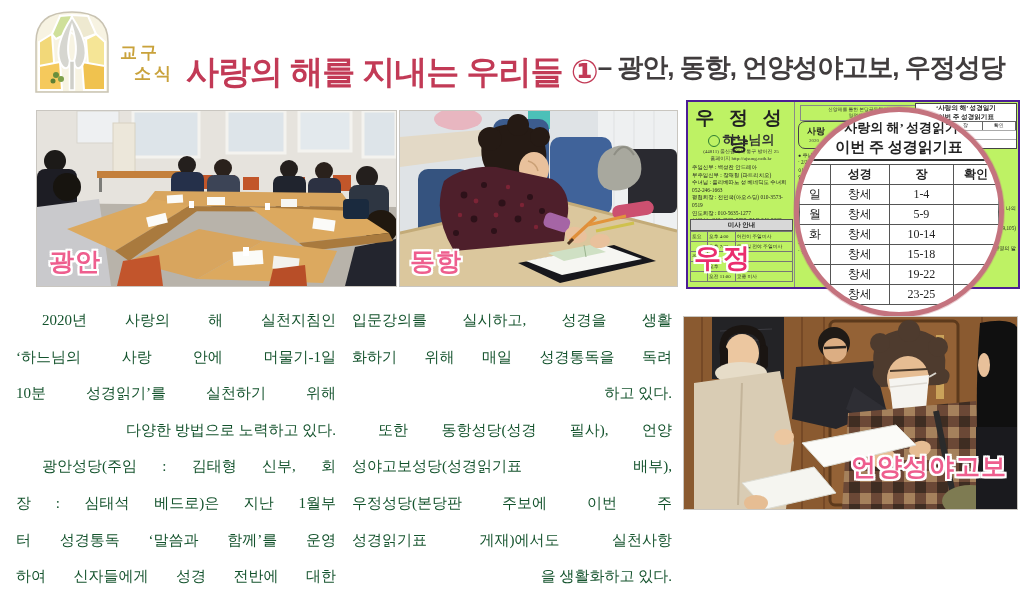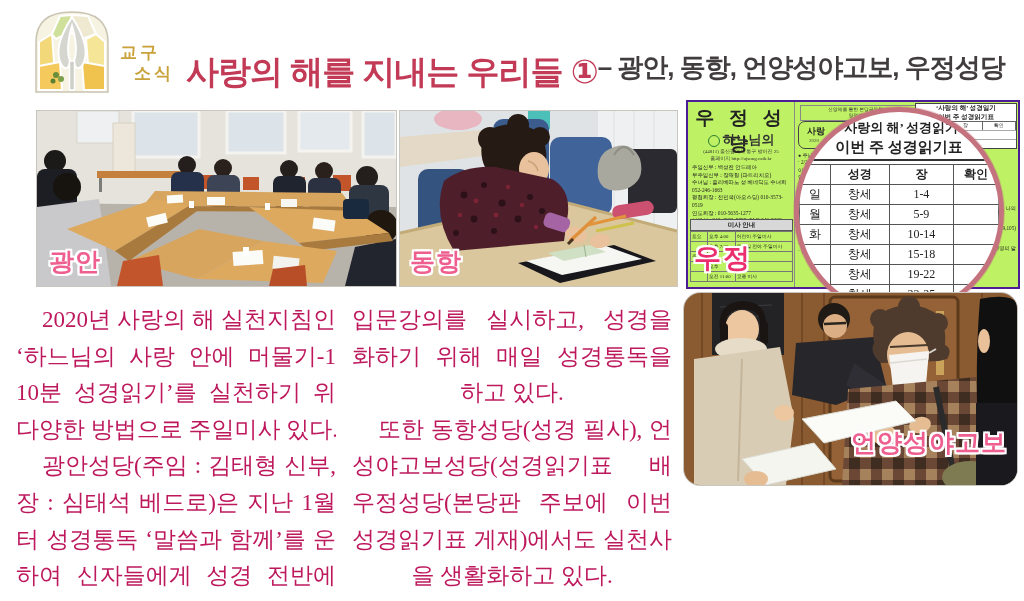--- a/index.html
+++ b/index.html
@@ -10,21 +10,21 @@
   .section-label{position:absolute;left:120px;top:42px;color:#c9a23b;font-weight:bold;
                  font-size:17px;line-height:21px;letter-spacing:3px;}
   .section-label .l2{margin-left:14px;}
   .headline{position:absolute;left:186px;top:50px;display:flex;white-space:nowrap;}
   .headline .main{color:#c23a56;font-size:33px;font-weight:bold;letter-spacing:-1px;}
   .headline .sub{color:#413d3e;font-size:26px;font-weight:bold;margin-left:0;letter-spacing:-1px;padding-bottom:1px;}
   
   .photo{position:absolute;border:1px solid #c9c6c0;background:#ddd;overflow:hidden;}
   #photo-gwangan{left:36px;top:110px;width:359px;height:175px;}
   #photo-donghang{left:399px;top:110px;width:277px;height:175px;}
-  #photo-eonyang{left:683px;top:292px;width:333px;height:192px;border-radius:17px;}
+  #photo-eonyang{left:683px;top:316px;width:333px;height:192px;}
   .photo svg{display:block;}
   .photo-label{position:absolute;font-weight:bold;font-size:25px;color:#ee5e8e;letter-spacing:1px;
     text-shadow:2px 0 0 #fff,-2px 0 0 #fff,0 2px 0 #fff,0 -2px 0 #fff,
                 2px 2px 0 #fff,-2px 2px 0 #fff,2px -2px 0 #fff,-2px -2px 0 #fff;}
   
   .bulletin{position:absolute;left:686px;top:100px;width:330px;height:185px;background:#bef264;
             border:2px solid #4c1d95;font-family:"Liberation Serif","DejaVu Serif",serif;color:#222;}
   .bulletin .vline{position:absolute;left:106px;top:0;width:1px;height:185px;background:#8a8a8a;}
   .b-church{position:absolute;left:0;top:3px;width:106px;text-align:center;font-size:19px;font-weight:bold;letter-spacing:5px;}
   .b-comm{position:absolute;left:0;top:29px;width:106px;text-align:center;font-size:13px;font-weight:bold;color:#333;}
@@ -55,23 +55,23 @@
   .lens-table{margin:3px auto 0 auto;border-collapse:collapse;}
   .lens-table td{border:1px solid #555;font-size:12px;text-align:center;font-family:"Liberation Serif","DejaVu Serif",serif;}
   .lens-table .c-day{width:28px;} .lens-table .c-book{width:56px;} .lens-table .c-ch{width:62px;} .lens-table .c-chk{width:42px;}
   .lens-table tr{height:20px;}
   .b-overlay-label{position:absolute;left:6px;top:138px;font-family:"Liberation Sans","DejaVu Sans",sans-serif;
     font-weight:bold;font-size:27px;color:#ea2e6e;letter-spacing:2px;
     text-shadow:2px 0 0 #fff,-2px 0 0 #fff,0 2px 0 #fff,0 -2px 0 #fff,
                 2px 2px 0 #fff,-2px 2px 0 #fff,2px -2px 0 #fff,-2px -2px 0 #fff;}
   
   .col{position:absolute;top:302px;width:320px;font-family:"Liberation Serif","DejaVu Serif",serif;
-       color:#be185d;font-size:23px;}
+       color:#14532d;font-size:15px;}
   #col-left{left:16px;} #col-mid{left:352px;}
-  .bline{line-height:36.6px;height:36.6px;white-space:nowrap;overflow:hidden;text-align:center;}
+  .bline{line-height:36.6px;height:36.6px;white-space:nowrap;overflow:hidden;text-align:right;}
   .bline.just{text-align:justify;text-align-last:justify;white-space:normal;}
   .bline.ind{padding-left:26px;}
 </style>
 </head>
 <body>
 
 <div class="page">
 
   <svg class="logo" viewBox="0 0 92 92">
     <path d="M10,88 L10,38 Q10,8 46,8 Q82,8 82,38 L82,88 Z" fill="#f7f3e2" stroke="#c9c3b2" stroke-width="1.5"></path>
@@ -446,21 +446,21 @@
       <polygon points="58,166 130,150 152,176 82,192" fill="#f5f5f0" stroke="#dcdcd4"></polygon>
       <ellipse cx="72" cy="186" rx="12" ry="8" fill="#e6bd93"></ellipse>
     </svg>
     <div class="photo-label" style="right:10px;bottom:26px;">언양성야고보</div>
   </div>
 
   <div class="col" id="col-left">
       <div class="bline just ind">2020년 사랑의 해 실천지침인</div>
       <div class="bline just">‘하느님의 사랑 안에 머물기-1일</div>
       <div class="bline just">10분 성경읽기’를 실천하기 위해</div>
-      <div class="bline">다양한 방법으로 주일미사 있다.</div>
+      <div class="bline">다양한 방법으로 노력하고 있다.</div>
       <div class="bline just ind">광안성당(주임 : 김태형 신부, 회</div>
       <div class="bline just">장 : 심태석 베드로)은 지난 1월부</div>
       <div class="bline just">터 성경통독 ‘말씀과 함께’를 운영</div>
       <div class="bline just">하여 신자들에게 성경 전반에 대한</div>
     </div>
   <div class="col" id="col-mid">
       <div class="bline just">입문강의를 실시하고, 성경을 생활</div>
       <div class="bline just">화하기 위해 매일 성경통독을 독려</div>
       <div class="bline">하고 있다.</div>
       <div class="bline just ind">또한 동항성당(성경 필사), 언양</div>

